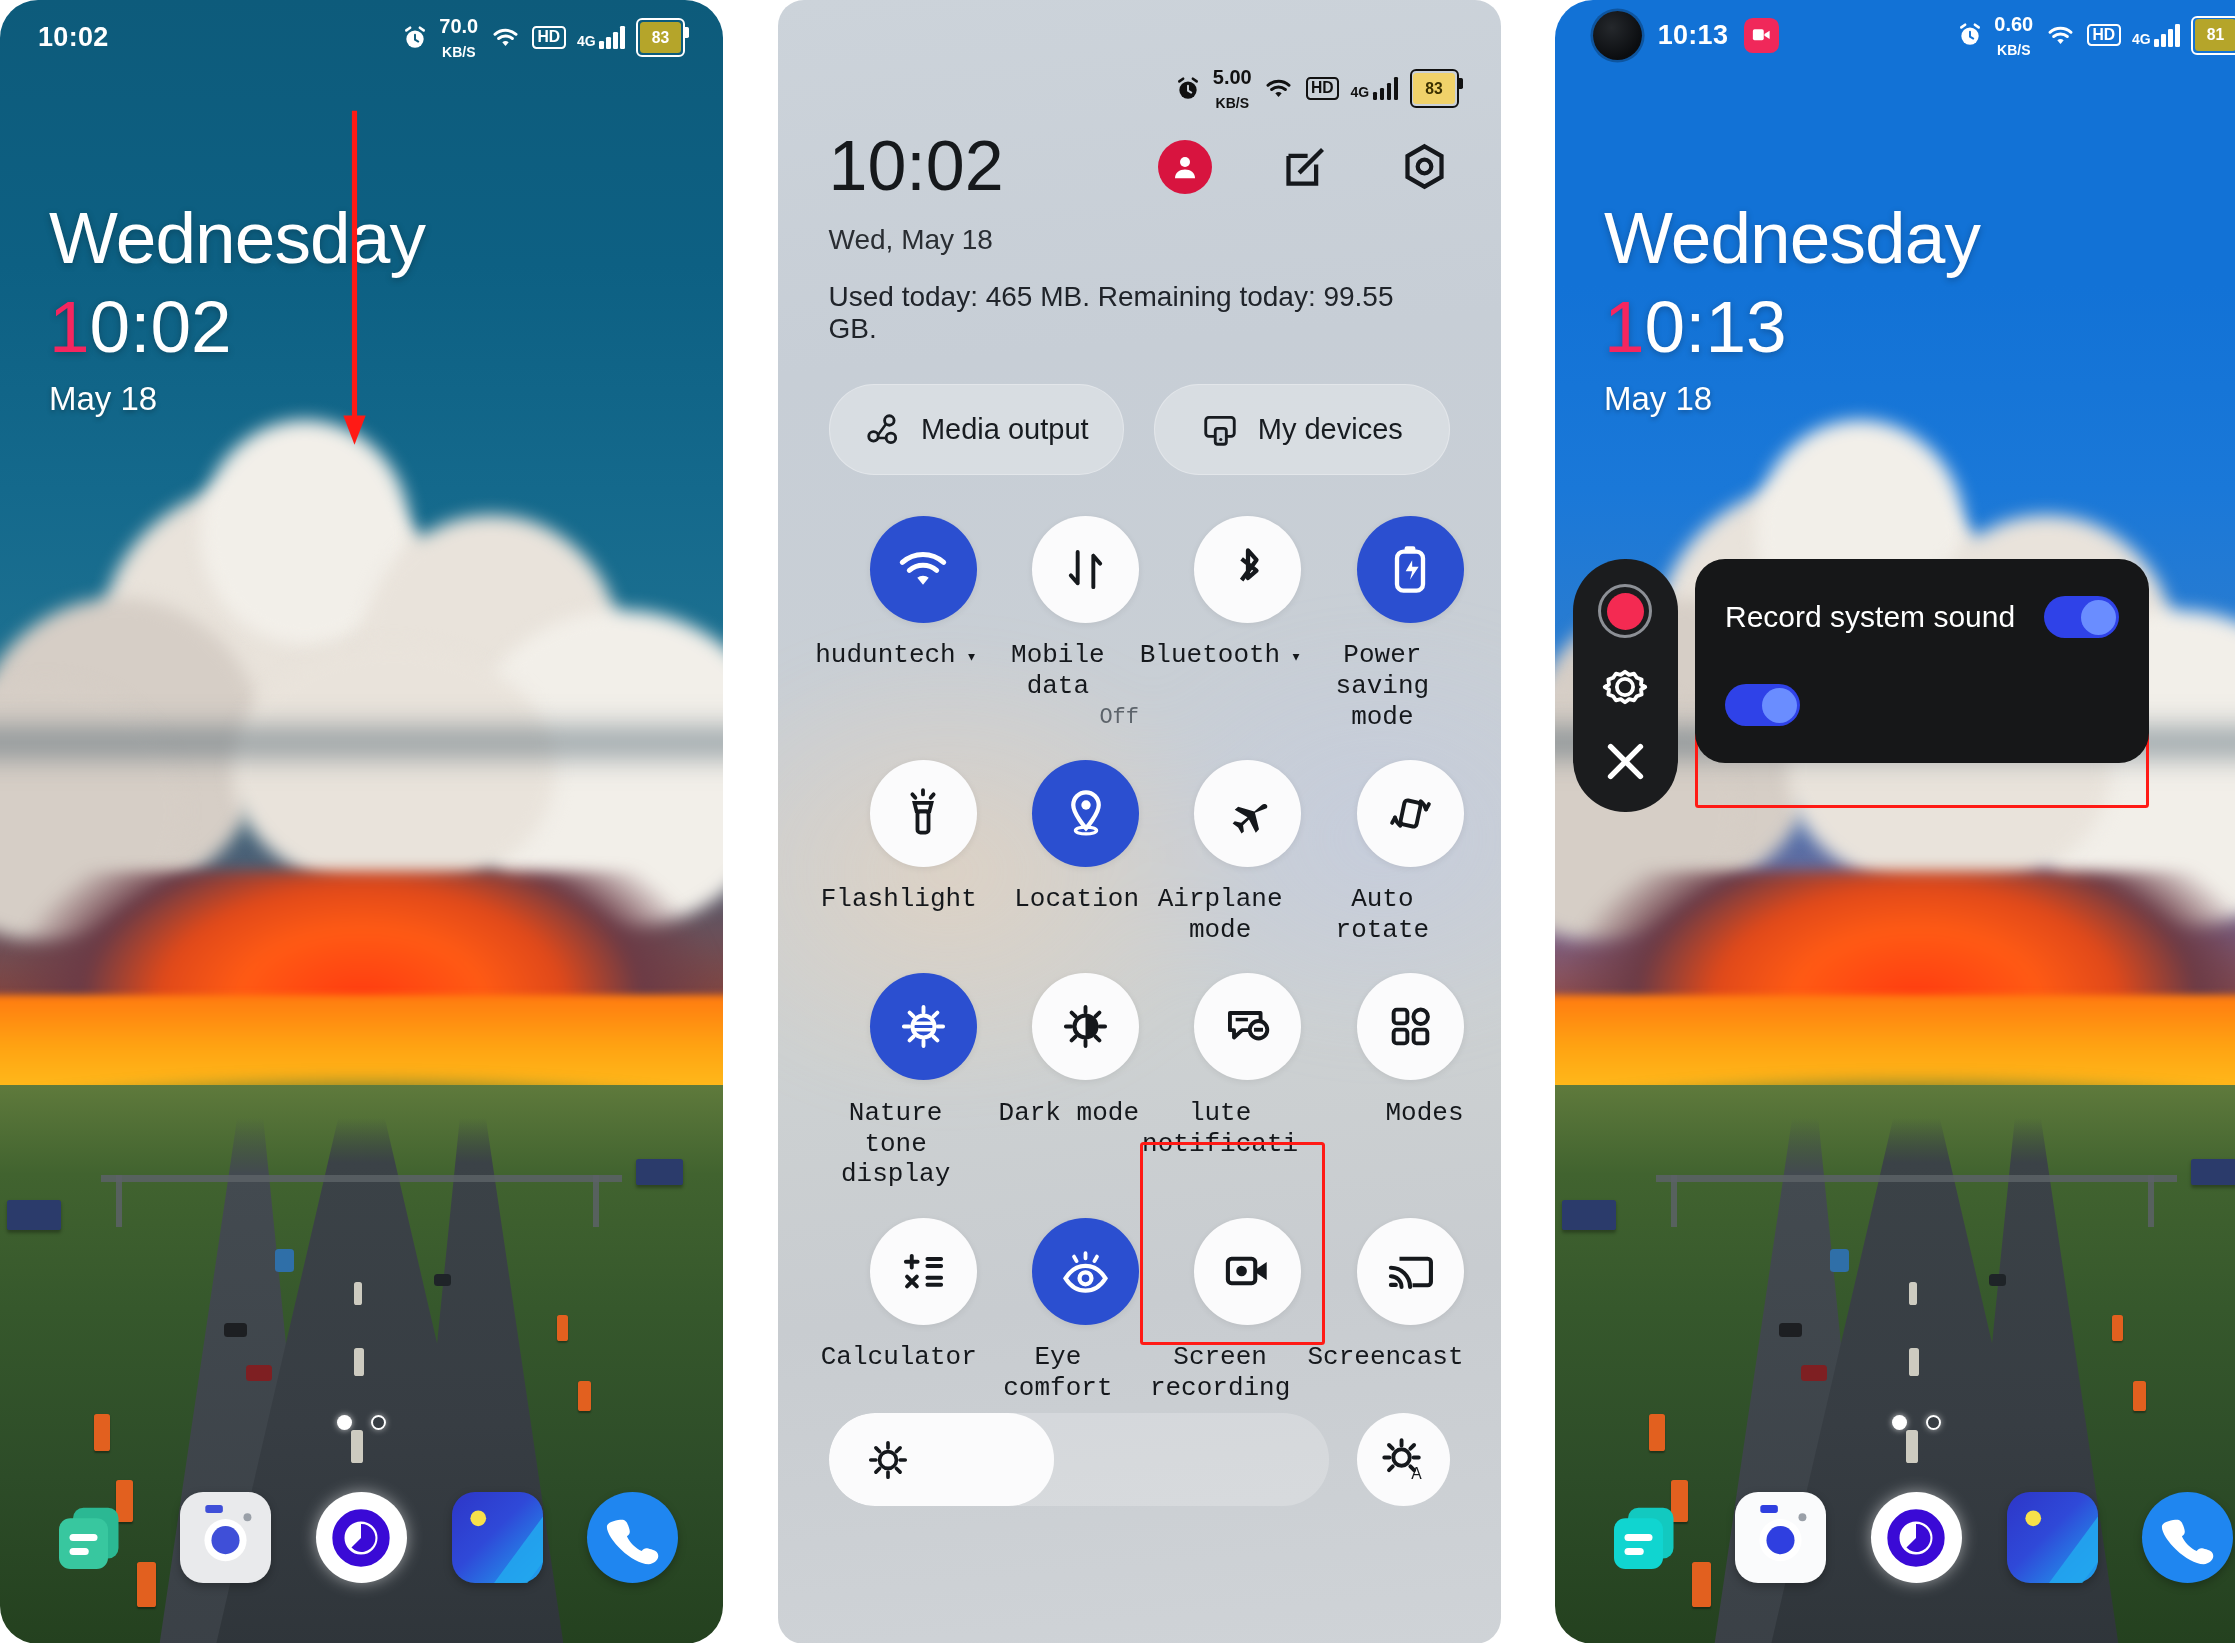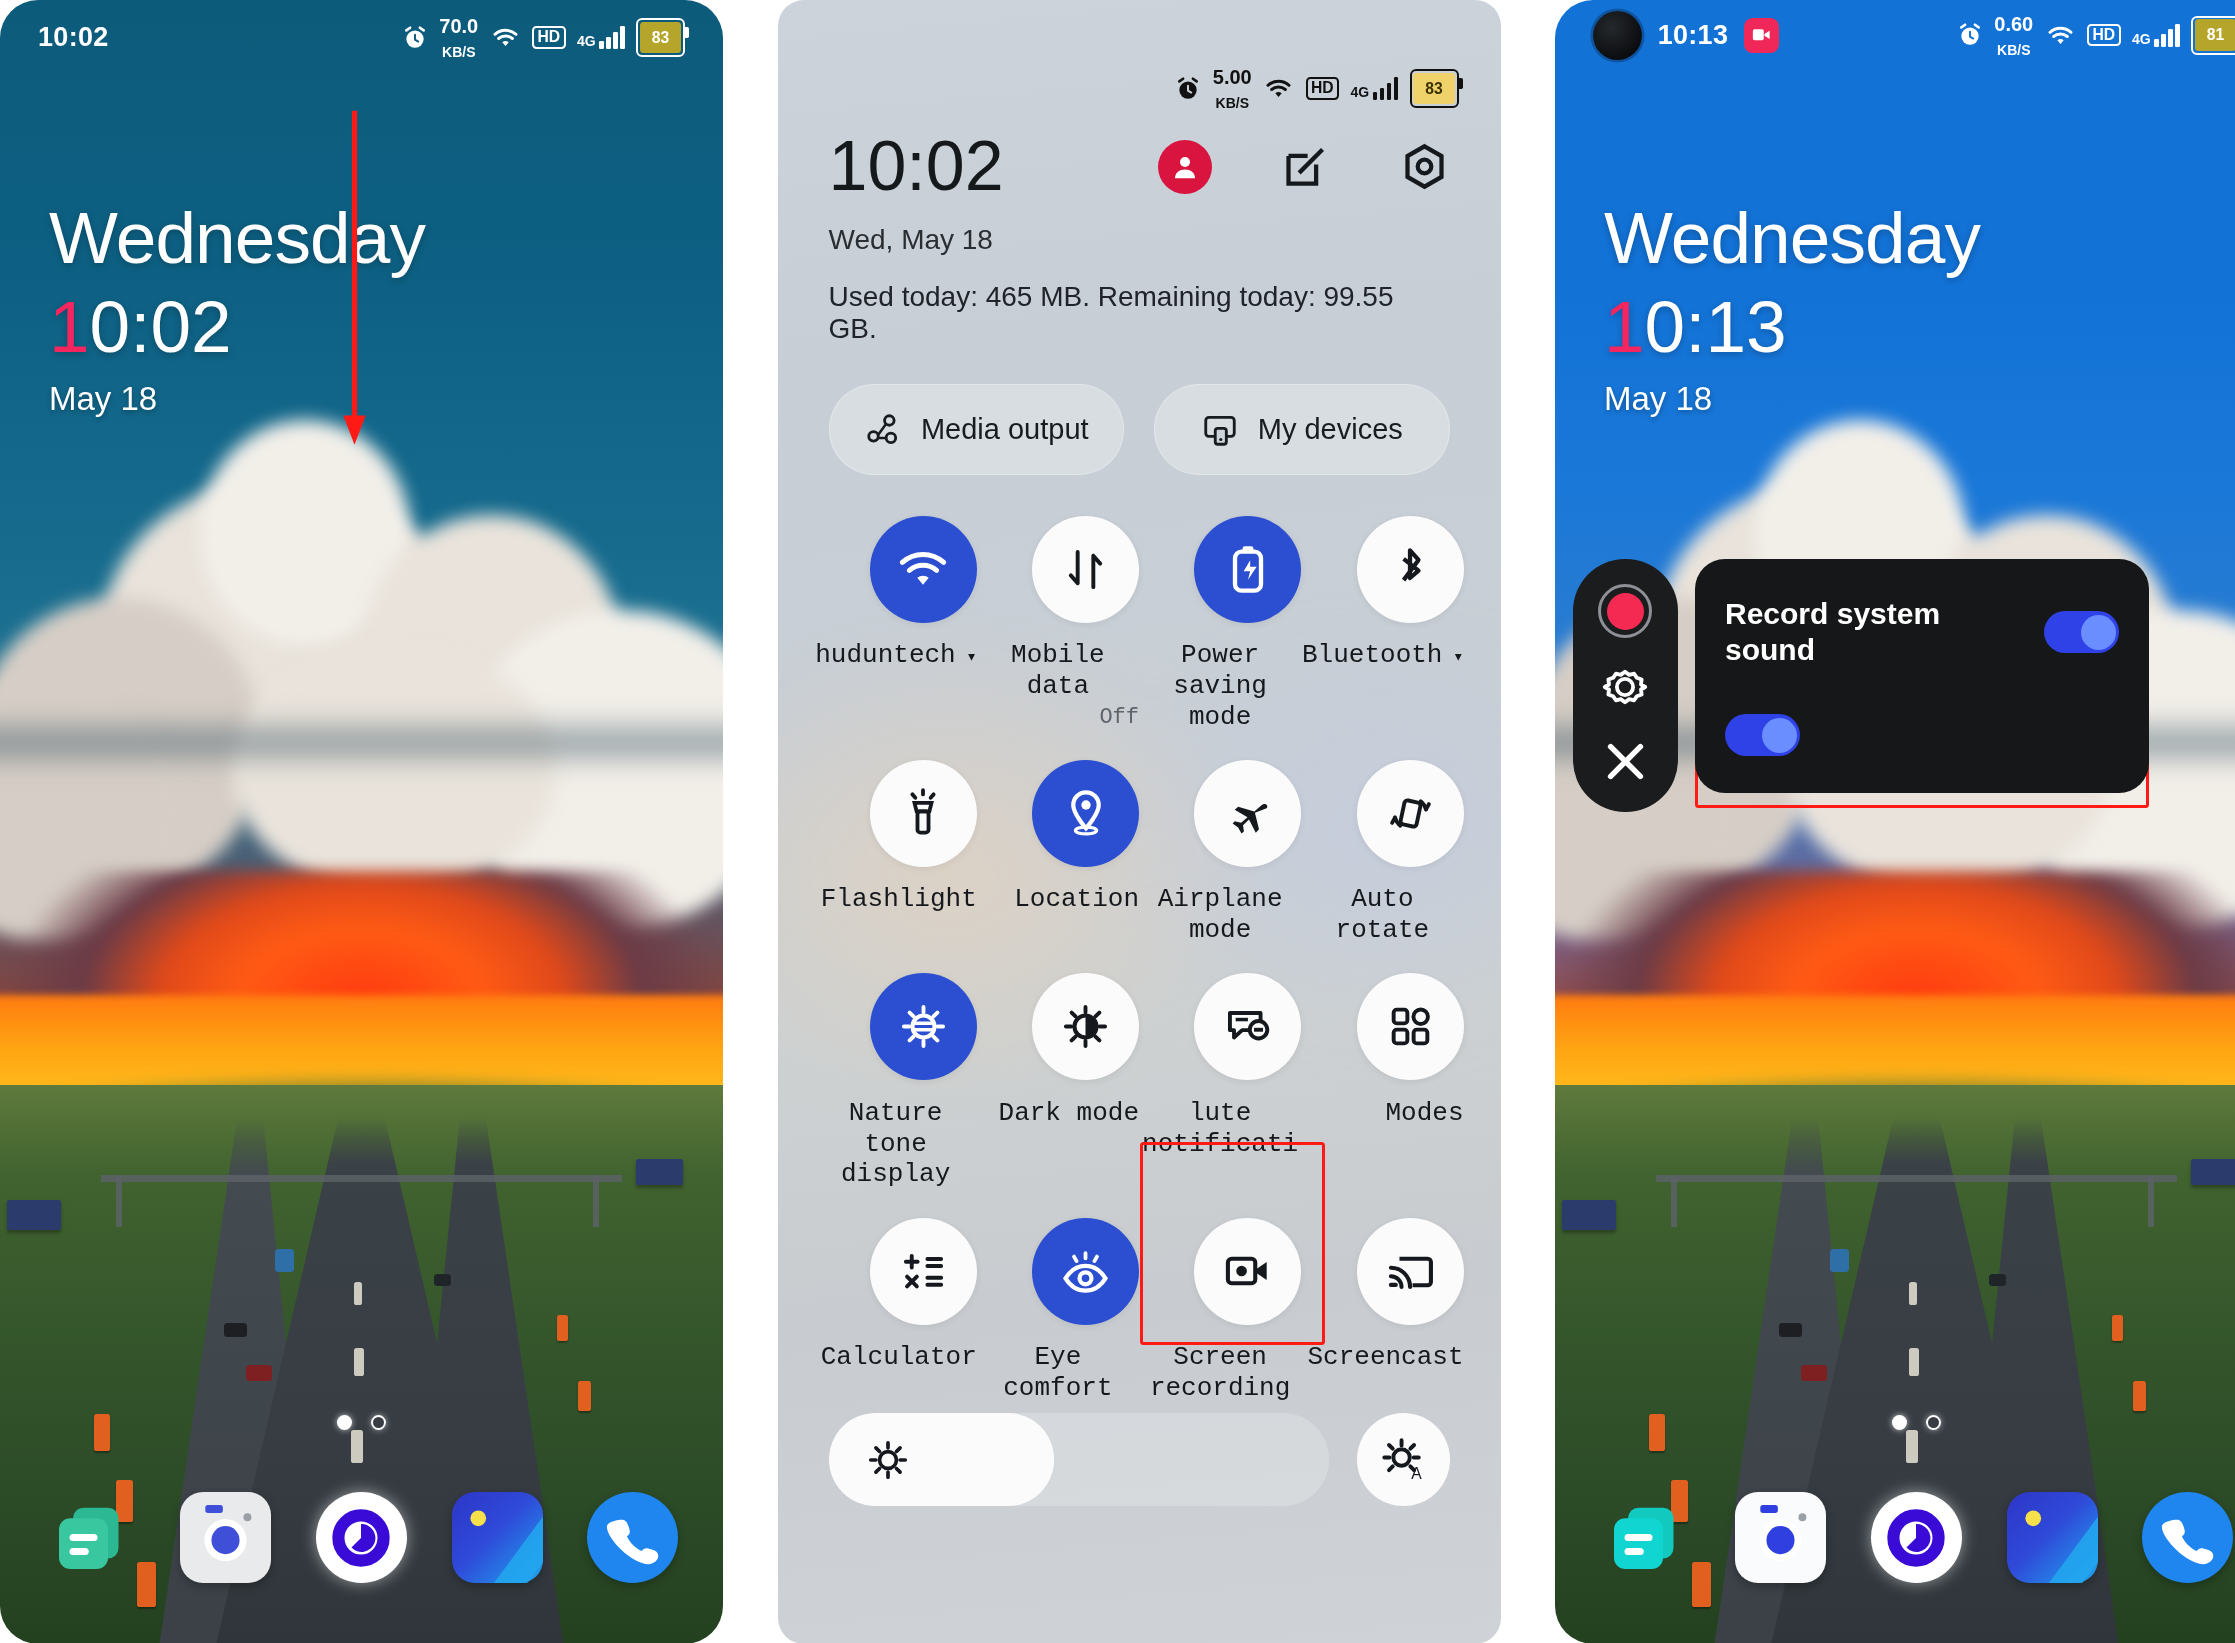--- a/index.html
+++ b/index.html
@@ -183,21 +183,21 @@
   
   .recbar { position:absolute; left:17.5px; top:559px; width:105px; height:253px;
       background:#1b1c1e; border-radius:52px; z-index:25;
       display:flex; flex-direction:column; align-items:center; justify-content:space-around; padding:14px 0; }
   .recdot { width:54px; height:54px; border-radius:50%; border:3.5px solid #8d9096;
       display:flex; align-items:center; justify-content:center; }
   .recdot i { width:37px; height:37px; border-radius:50%; background:#f42a52; display:block; }
   .recpop { position:absolute; left:140px; top:559px; width:454px;
       background:#161718; border-radius:30px; z-index:25; padding:14px 0; }
   .recrow { display:flex; align-items:center; padding:23px 30px; gap:15.7px; }
-  .recrow .lab { font-size:30px; color:#fff; line-height:1.2; flex:1;font-weight:bold; }
+  .recrow .lab { font-size:30px; color:#fff; line-height:1.2; flex:1; }
   .toggle { width:75px; height:42px; border-radius:21px; background:#2f42e8;
       position:relative; flex:0 0 auto; }
   .toggle i { position:absolute; right:3.5px; top:3.5px; width:35px; height:35px;
       border-radius:50%; background:#6a8dff; display:block; }
 
   .arrow { position:absolute; z-index:30; }
 </style>
 </head>
 <body>
 
@@ -431,37 +431,37 @@
         <div class="tcirc">
             <svg width="47" height="47" viewBox="0 0 24 24">
               <path d="M8 3v16M8 19l-3.5-4M16 21V5M16 5l3.5 4" stroke="#15181c" stroke-width="2" fill="none" stroke-linecap="round" stroke-linejoin="round"></path>
             </svg>
           </div>
         <div class="tlabel">Mobile data</div>
         <div class="tsub">Off</div>
       </div>
 
       <div class="tile">
+        <div class="tcirc">
+            <svg width="38" height="51" viewBox="0 0 16 24">
+              <path d="M5 7l7 5.5-4 3.5V3l4 4.5L5 17" stroke="#15181c" stroke-width="2" fill="none" stroke-linejoin="round"></path>
+            </svg>
+          </div>
+        <div class="tlabel"><span>Bluetooth</span><span class="caret"> ▾</span></div>
+      </div>
+
+      <div class="tile">
         <div class="tcirc on">
             <svg width="44" height="52" viewBox="0 0 20 24">
               <rect x="4" y="4" width="12" height="18" rx="3" stroke="#fff" stroke-width="2" fill="none"></rect>
               <rect x="7.5" y="1.5" width="5" height="3" rx="1" fill="#fff"></rect>
               <path d="M11 8l-3 5h3l-1 4 4-6h-3z" fill="#fff"></path>
             </svg>
           </div>
         <div class="tlabel">Power saving mode</div>
-      </div>
-
-      <div class="tile">
-        <div class="tcirc">
-            <svg width="38" height="51" viewBox="0 0 16 24">
-              <path d="M5 7l7 5.5-4 3.5V3l4 4.5L5 17" stroke="#15181c" stroke-width="2" fill="none" stroke-linejoin="round"></path>
-            </svg>
-          </div>
-        <div class="tlabel"><span>Bluetooth</span><span class="caret"> ▾</span></div>
       </div>
 
       <div class="tile">
         <div class="tcirc">
             <svg width="40" height="51" viewBox="0 0 18 24">
               <path d="M9 1v2M4 3l1.4 1.6M14 3l-1.4 1.6" stroke="#15181c" stroke-width="1.8" stroke-linecap="round"></path>
               <path d="M5 7h8l-1 4h-6z" stroke="#15181c" stroke-width="1.8" fill="none"></path>
               <rect x="6.4" y="11" width="5.2" height="10" rx="1.4" stroke="#15181c" stroke-width="1.8" fill="none"></rect>
             </svg>
           </div>

